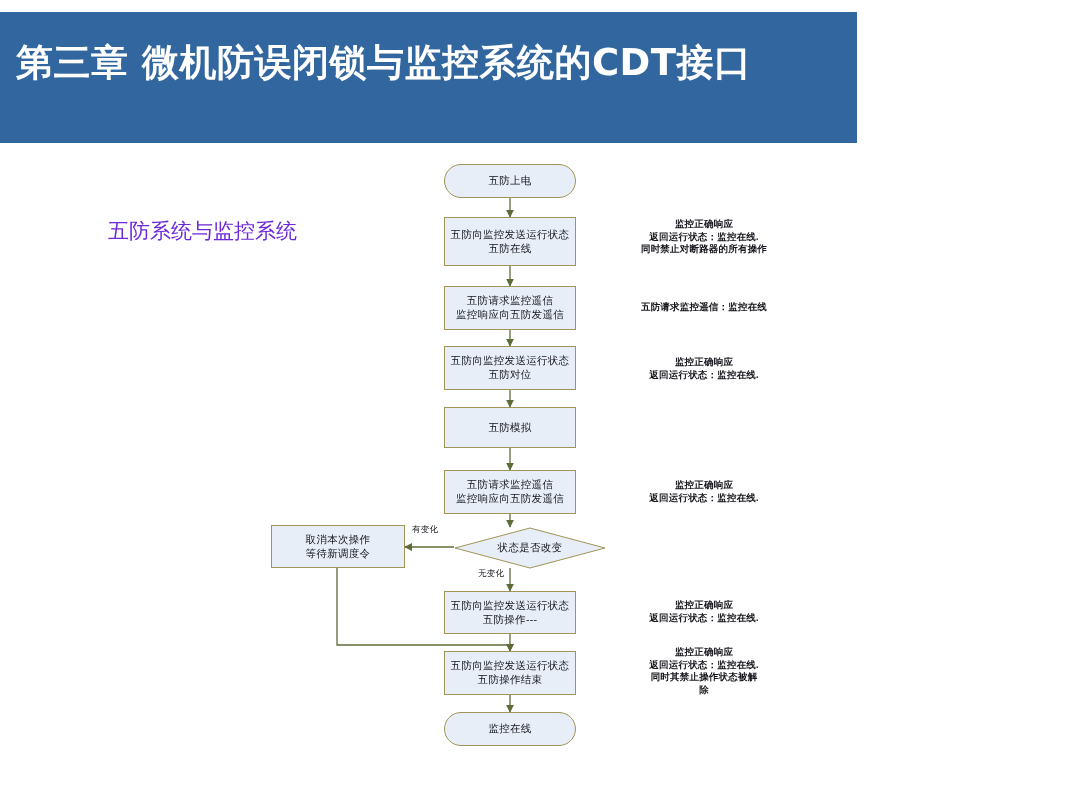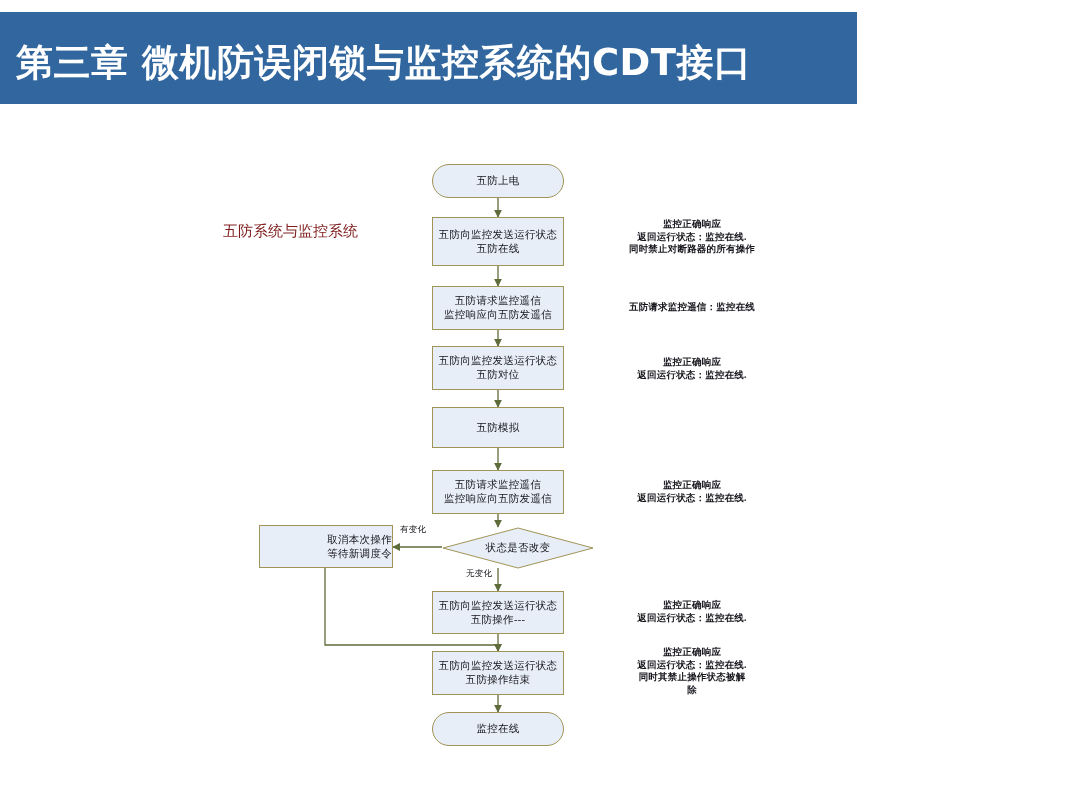--- a/index.html
+++ b/index.html
@@ -14,21 +14,21 @@
     font-family: "Liberation Serif", "DejaVu Serif", serif;
     overflow: hidden;
   }
 
   
   #title-banner {
     position: absolute;
     left: 0;
     top: 12px;
     width: 857px;
-    height: 92px;
+    height: 131px;
     background: #31679e;
   }
   #title-text {
     position: absolute;
     left: 16px;
     top: 28px;
     width: 830px;
     font-family: "DejaVu Sans", "Liberation Sans", sans-serif;
     font-weight: bold;
     font-size: 37px;
@@ -37,32 +37,32 @@
     letter-spacing: 0.5px;
     white-space: nowrap;
   }
 
   
   #side-caption {
     position: absolute;
     left: 108px;
     top: 218px;
     width: 250px;
-    text-align: right;
+    text-align: left;
     font-family: "DejaVu Sans", "Liberation Sans", sans-serif;
-    font-size: 15px;
+    font-size: 21px;
     line-height: 26px;
-    color: #7f1d1d;
+    color: #6d28d9;
   }
   #side-caption .cap-line { display: block; white-space: nowrap; }
 
   
   #flowchart {
     position: absolute;
-    left: 4px;
+    left: 16px;
     top: 0;
     width: 1008px;
     height: 810px;
   }
   #edge-layer {
     position: absolute;
     left: 0; top: 0;
     width: 1080px;
     height: 810px;
   }
@@ -211,21 +211,21 @@
     </span>
   </div>
 
   <div class="node decision" style="left:438px; top:527px; width:152px; height:42px;">
     <svg class="diamond-shape" viewBox="0 0 152 42" preserveAspectRatio="none">
       <polygon points="76,1 151,21 76,41 1,21" fill="#e8eef7" stroke="#a09456" stroke-width="1"></polygon>
     </svg>
     <span class="dec-label">状态是否改变</span>
   </div>
 
-  <div class="node" style="left:255px; top:525px; width:134px; height:43px;justify-content:flex-end;">
+  <div class="node" style="left:255px; top:525px; width:134px; height:43px;">
     <span>
       <span class="nline">取消本次操作</span>
       <span class="nline">等待新调度令</span>
     </span>
   </div>
 
   <div class="node" style="left:428px; top:591px; width:132px; height:43px;">
     <span>
       <span class="nline">五防向监控发送运行状态</span>
       <span class="nline">五防操作---</span>

